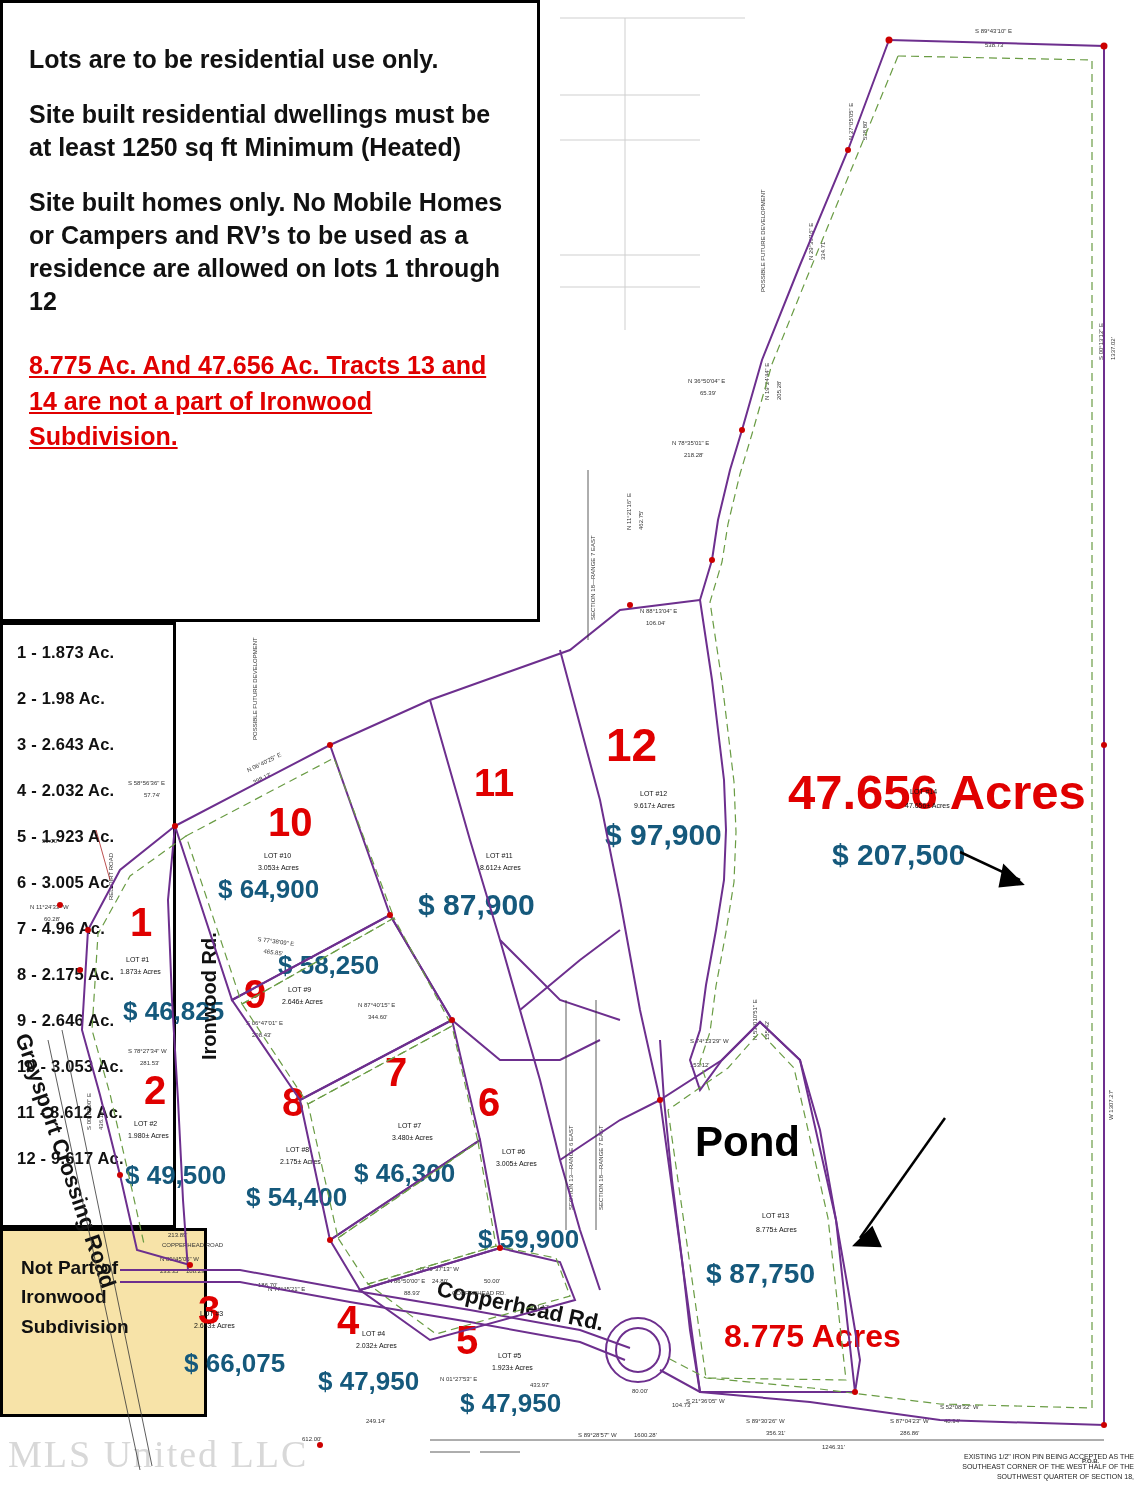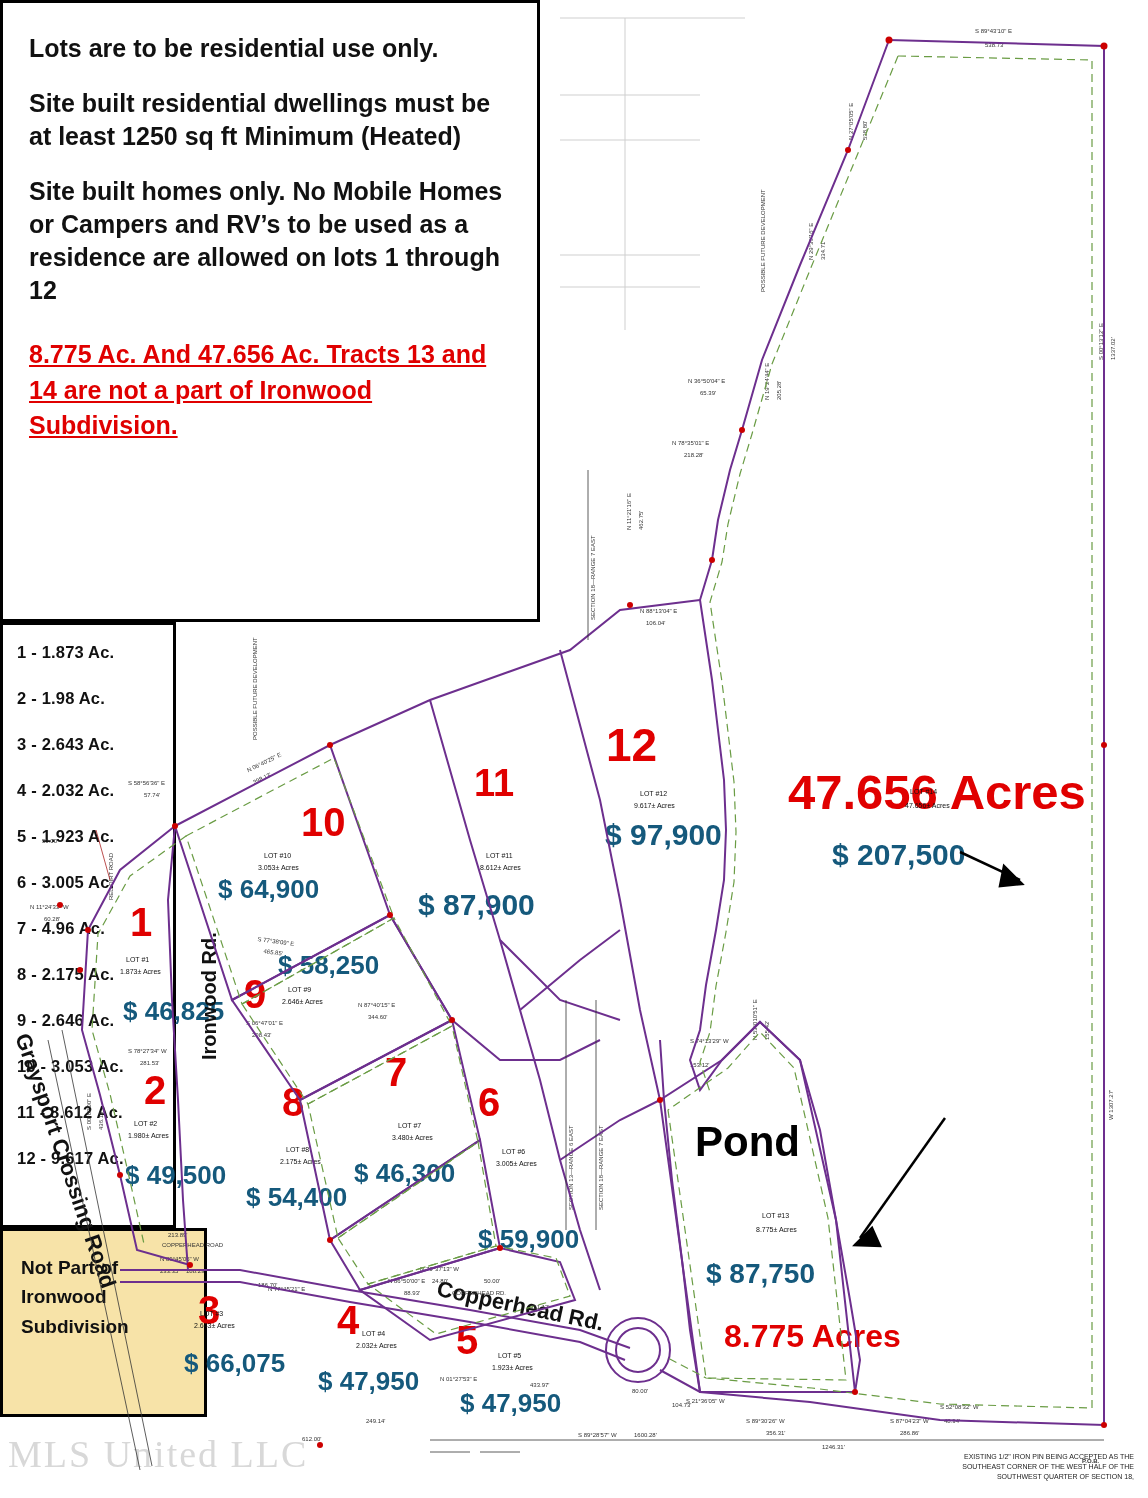--- a/index.html
+++ b/index.html
@@ -12,21 +12,21 @@
   .plat{position:absolute;inset:0;}
 
   
   #notes-box{
     left:18px;top:14px;width:540px;height:622px;
     border:3px solid #000;background:#fff;
     box-sizing:border-box;padding:24px 26px 10px 26px;
     z-index:40;
   }
   #notes-box p{
-    margin:5px 0 22px 0;
+    margin:16px 0 22px 0;
     font-size:25px;line-height:1.32;font-weight:700;color:#111;
   }
   #notes-box p.red{color:#e00000;margin-top:30px;line-height:1.42;text-decoration:underline;}
 
   
   #acreage-box{
     left:896px;top:88px;width:176px;height:606px;
     border:3px solid #000;background:#fff;box-sizing:border-box;
     padding:18px 0 0 14px;z-index:40;
   }
@@ -225,21 +225,21 @@
 
   <div class="lotnum" style="left:130px;top:900px;font-size:40px;">1</div>
   <div class="lotnum" style="left:144px;top:1068px;font-size:40px;">2</div>
   <div class="lotnum" style="left:198px;top:1288px;font-size:40px;">3</div>
   <div class="lotnum" style="left:337px;top:1298px;font-size:40px;">4</div>
   <div class="lotnum" style="left:456px;top:1318px;font-size:40px;">5</div>
   <div class="lotnum" style="left:478px;top:1080px;font-size:40px;">6</div>
   <div class="lotnum" style="left:385px;top:1050px;font-size:40px;">7</div>
   <div class="lotnum" style="left:282px;top:1080px;font-size:40px;">8</div>
   <div class="lotnum" style="left:244px;top:972px;font-size:40px;">9</div>
-  <div class="lotnum" style="left:268px;top:800px;font-size:40px;margin-left:33px;">10</div>
+  <div class="lotnum" style="left:268px;top:800px;font-size:40px;">10</div>
   <div class="lotnum" style="left:474px;top:762px;font-size:38px;">11</div>
   <div class="lotnum" style="left:606px;top:718px;font-size:46px;">12</div>
 
   <div class="price" style="left:123px;top:996px;font-size:26px;">$ 46,825</div>
   <div class="price" style="left:125px;top:1160px;font-size:26px;">$ 49,500</div>
   <div class="price" style="left:184px;top:1348px;font-size:26px;">$ 66,075</div>
   <div class="price" style="left:318px;top:1366px;font-size:26px;">$ 47,950</div>
   <div class="price" style="left:460px;top:1388px;font-size:26px;">$ 47,950</div>
   <div class="price" style="left:478px;top:1224px;font-size:26px;">$ 59,900</div>
   <div class="price" style="left:354px;top:1158px;font-size:26px;">$ 46,300</div>

